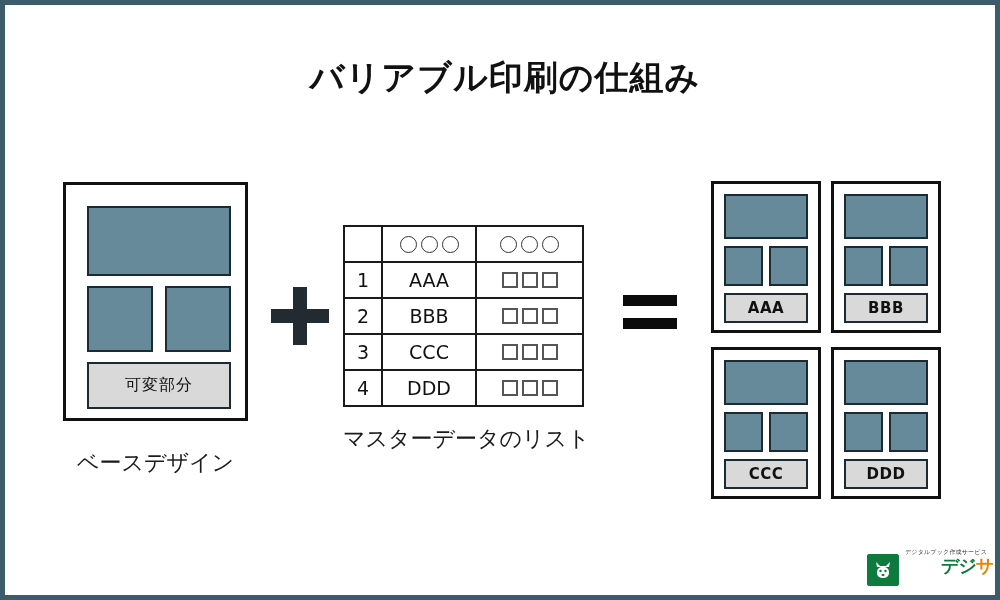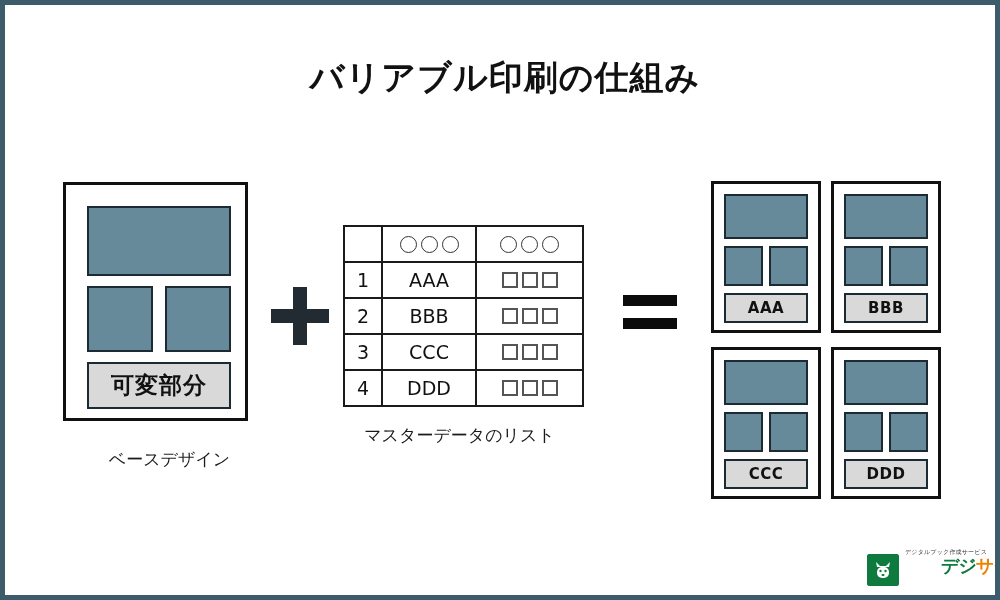--- a/index.html
+++ b/index.html
@@ -31,22 +31,21 @@
     font-size: 34px;
     font-weight: bold;
     letter-spacing: 1px;
     color: #111111;
     font-family: "DejaVu Sans", "Liberation Sans", sans-serif;
   }
 
   
   .caption {
     position: absolute;
-    text-align: center;
-    font-size: 17px;
+    font-size: 22px;
     color: #1a1a1a;
     font-family: "DejaVu Sans", "Liberation Sans", sans-serif;
     white-space: nowrap;
   }
 
   
   .base-panel {
     position: absolute;
     left: 58px;
     top: 177px;
@@ -70,22 +69,22 @@
     left: 21px;
     top: 177px;
     width: 144px;
     height: 47px;
     background: #d9d9d9;
     border: 2px solid #1c2a33;
     box-sizing: border-box;
     display: flex;
     align-items: center;
     justify-content: center;
-    font-size: 23px;
-    font-weight: bold;
+    font-size: 16px;
+    font-weight: normal;
     color: #111111;
     letter-spacing: 1px;
   }
 
   
   .op-plus {
     position: absolute;
     left: 266px;
     top: 282px;
     width: 58px;

